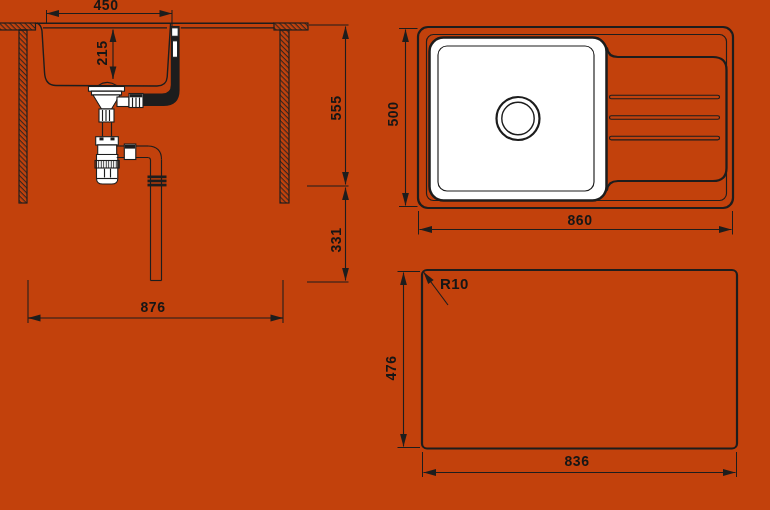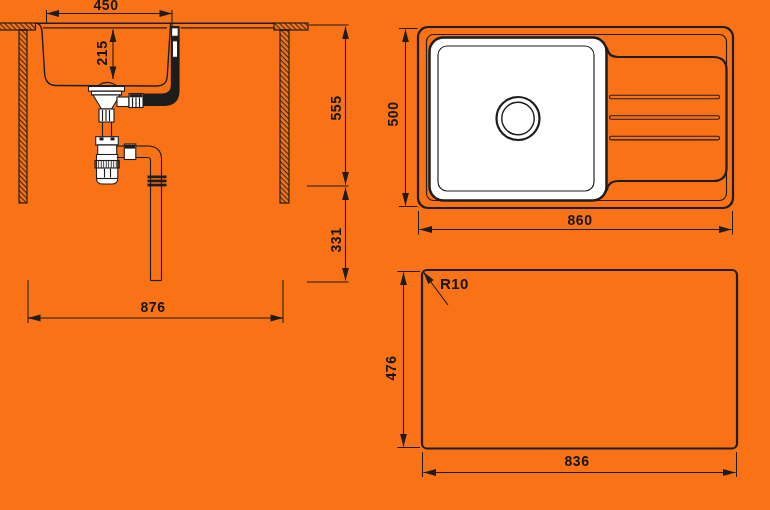--- a/index.html
+++ b/index.html
@@ -1,16 +1,16 @@
 <!DOCTYPE html>
 <html><head>
 <meta charset="utf-8">
 <style>
   html,body{margin:0;padding:0;background:#ffffff;}
-  .canvas{position:relative;width:770px;height:510px;background:#f97316;overflow:hidden;}
+  .canvas{position:relative;width:770px;height:510px;background:#c2410c;overflow:hidden;}
   svg{display:block;}
   .thin{stroke:#1d1d1d;stroke-width:1.15;fill:none;}
   .med{stroke:#1d1d1d;stroke-width:1.4;fill:none;}
   .thick{stroke:#1d1d1d;stroke-width:2.2;fill:none;}
   .bold{stroke:#1d1d1d;stroke-width:2.5;}
   .dim-line{stroke:#1d1d1d;stroke-width:1.1;fill:none;}
   .ext-line{stroke:#1d1d1d;stroke-width:1.05;fill:none;}
   .hatched{fill:url(#hatch);stroke:#1d1d1d;stroke-width:1.15;}
   .blackfill{fill:#1d1d1d;stroke:none;}
   .whitepart{fill:#ffffff;stroke:#1d1d1d;stroke-width:1.1;}

